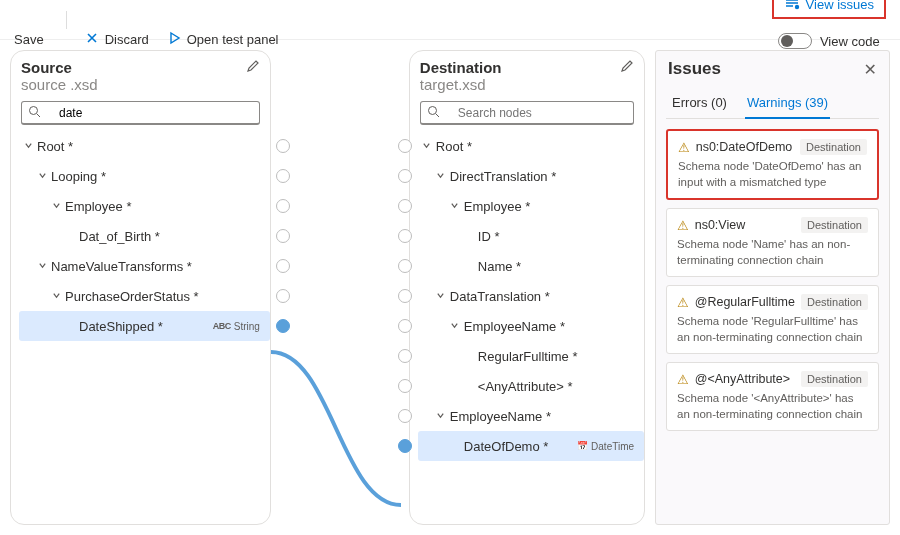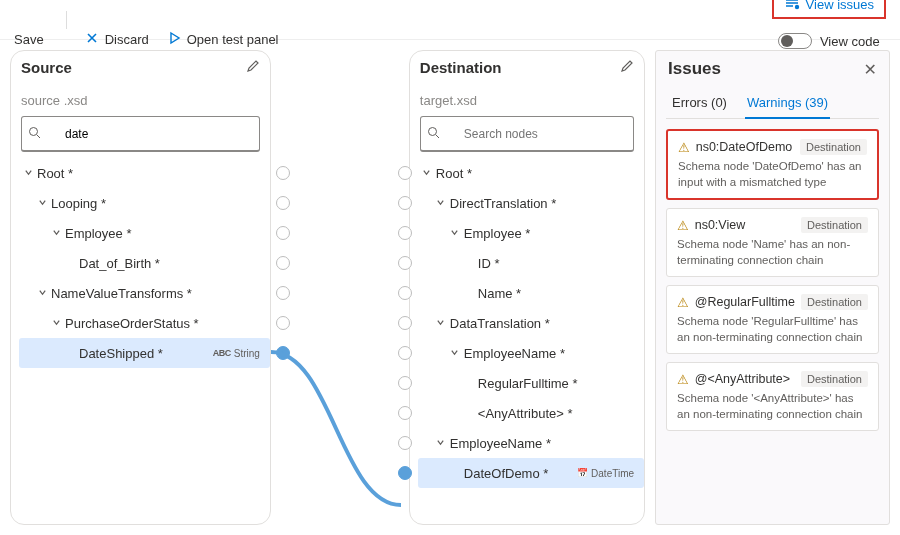--- a/index.html
+++ b/index.html
@@ -18,24 +18,24 @@
   .switch::after { content:""; position:absolute; left:2px; top:1px; width:12px; height:12px; border-radius:50%; background:#605e5c; }
   
   .main { display:flex; height:495px; }
   .col { border:1px solid #e1dfdd; border-radius:14px; margin:10px 0 10px 10px; background:#fff; padding:8px 0 0 0; }
   .src { width:265px; }
   .dst { width:240px; }
   .canvas { width:130px; position:relative; margin-top:10px; }
   .issues { flex:1; margin:10px; border:1px solid #e1dfdd; border-radius:3px; background:#faf9fb; padding:6px 10px 10px 10px; position:relative; }
   .col-hdr { display:flex; align-items:flex-start; padding:0 10px 2px 10px; }
   .col-title { font-size:15px; font-weight:600; }
-  .col-sub { font-size:13px; color:#8a8886;margin-top:17px; }
+  .col-sub { font-size:15px; color:#8a8886; }
   .pencil { margin-left:auto; cursor:pointer; }
   .search { margin:6px 10px 6px 10px; }
-  .search-inner { display:flex; align-items:center; border:1px solid #8a8886; border-bottom:2px solid #8a8886; border-radius:3px; height:36px; padding:0 6px; gap:24px; }
+  .search-inner { display:flex; align-items:center; border:1px solid #8a8886; border-bottom:2px solid #8a8886; border-radius:3px; height:24px; padding:0 6px; gap:18px; }
   .search input { border:none; outline:none; flex:1; font-size:12px; background:transparent; }
   
   .tree { padding:0 0 8px 8px; }
   .node { display:flex; align-items:center; height:30px; position:relative; padding-right:10px; }
   .chev { width:10px; text-align:center; color:#605e5c; font-size:10px; margin-right:4px; cursor:pointer; }
   .node-label { flex:1; white-space:nowrap; overflow:hidden; text-overflow:ellipsis; }
   .type-badge { display:flex; align-items:center; gap:3px; font-size:10px; color:#605e5c; }
   .type-badge b { font-size:9px; font-weight:700; letter-spacing:-0.5px; }
   .selected { background:#dbeafe; border-radius:3px; }
   .port { position:absolute; width:14px; height:14px; border:1px solid #bdbdbd; border-radius:50%; background:#fff; }

